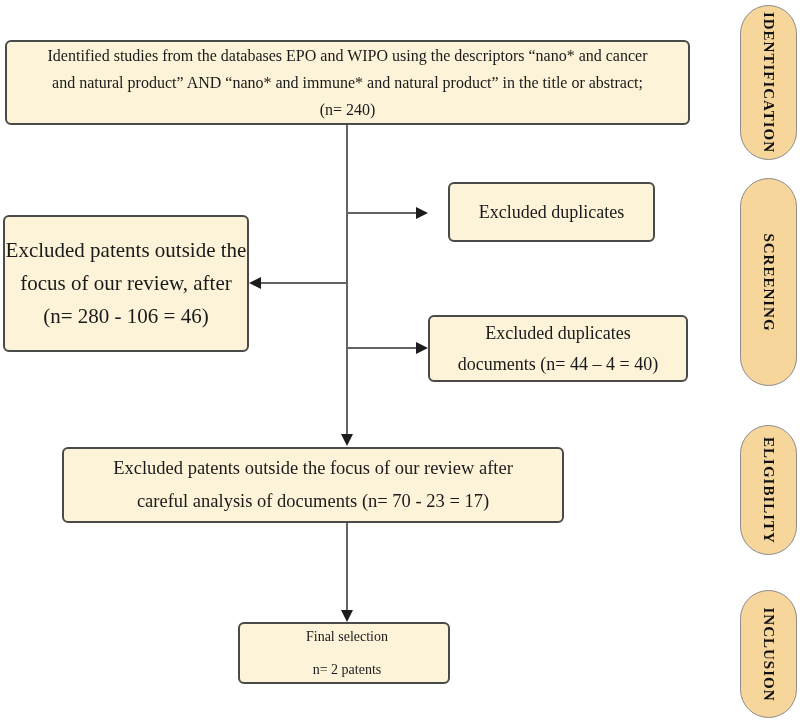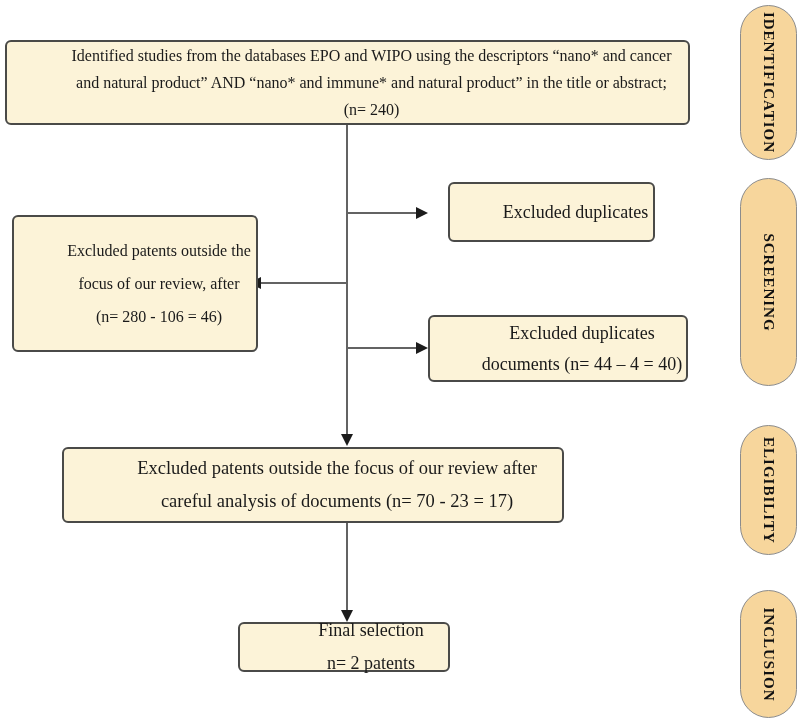--- a/index.html
+++ b/index.html
@@ -17,27 +17,27 @@
     position: absolute;
     background: #fcf3d8;
     border: 2px solid #4a4a48;
     border-radius: 6px;
     display: flex;
     flex-direction: column;
     justify-content: center;
     text-align: center;
     box-sizing: border-box;
   }
-  .box .bline { width: 100%; margin-left: 24px; }
+  .box .bline { width: 100%; }
   .top-box      { left: 5px;   top: 40px;  width: 685px; height: 85px;  font-size: 16px;   line-height: 27px; }
   .right-box-1  { left: 448px; top: 182px; width: 207px; height: 60px;  font-size: 18px;   line-height: 29px; }
-  .left-box     { left: 12px;   top: 215px; width: 246px; height: 137px; font-size: 16px;   line-height: 33px; }
+  .left-box     { left: 3px;   top: 215px; width: 246px; height: 137px; font-size: 21px;   line-height: 33px; }
   .right-box-2  { left: 428px; top: 315px; width: 260px; height: 67px;  font-size: 18px;   line-height: 31px; }
   .elig-box     { left: 62px;  top: 447px; width: 502px; height: 76px;  font-size: 18.5px; line-height: 33px; }
-  .final-box    { left: 238px; top: 622px; width: 212px; height: 50px;  font-size: 18px; line-height: 33px; padding-left: 6px; }
+  .final-box    { left: 238px; top: 622px; width: 212px; height: 62px;  font-size: 14px; line-height: 33px; padding-left: 6px; }
 
   
   .pill {
     position: absolute;
     left: 740px;
     width: 57px;
     background: #f7d69c;
     border: 1.5px solid #8c8c8c;
     border-radius: 29px;
     display: flex;

